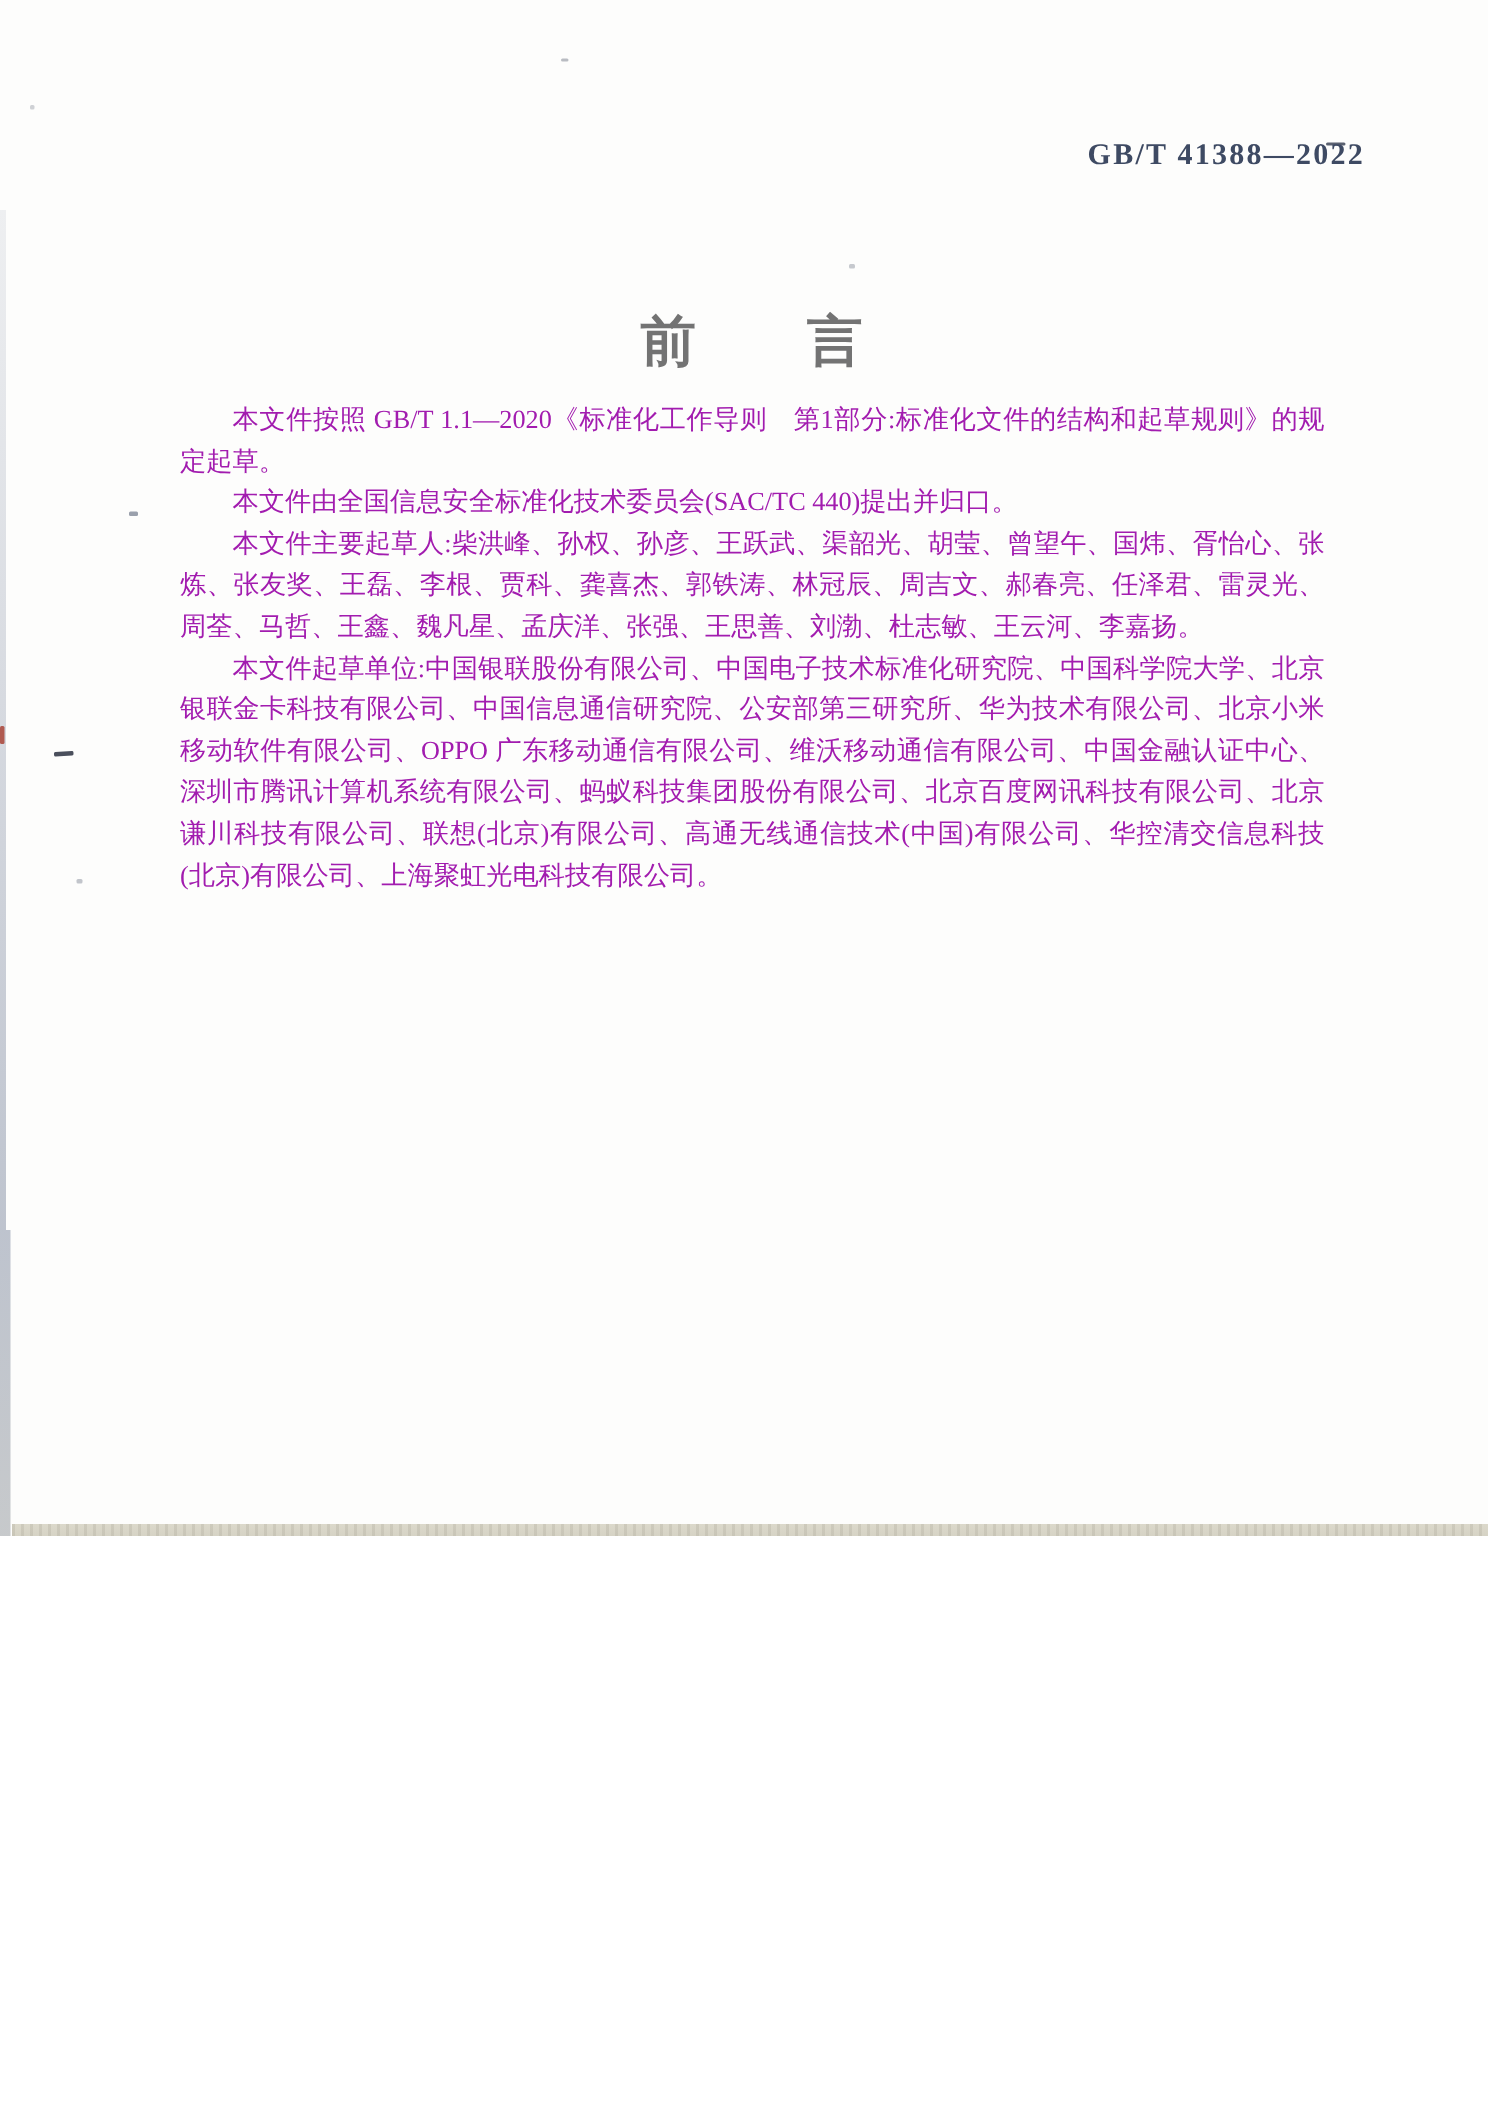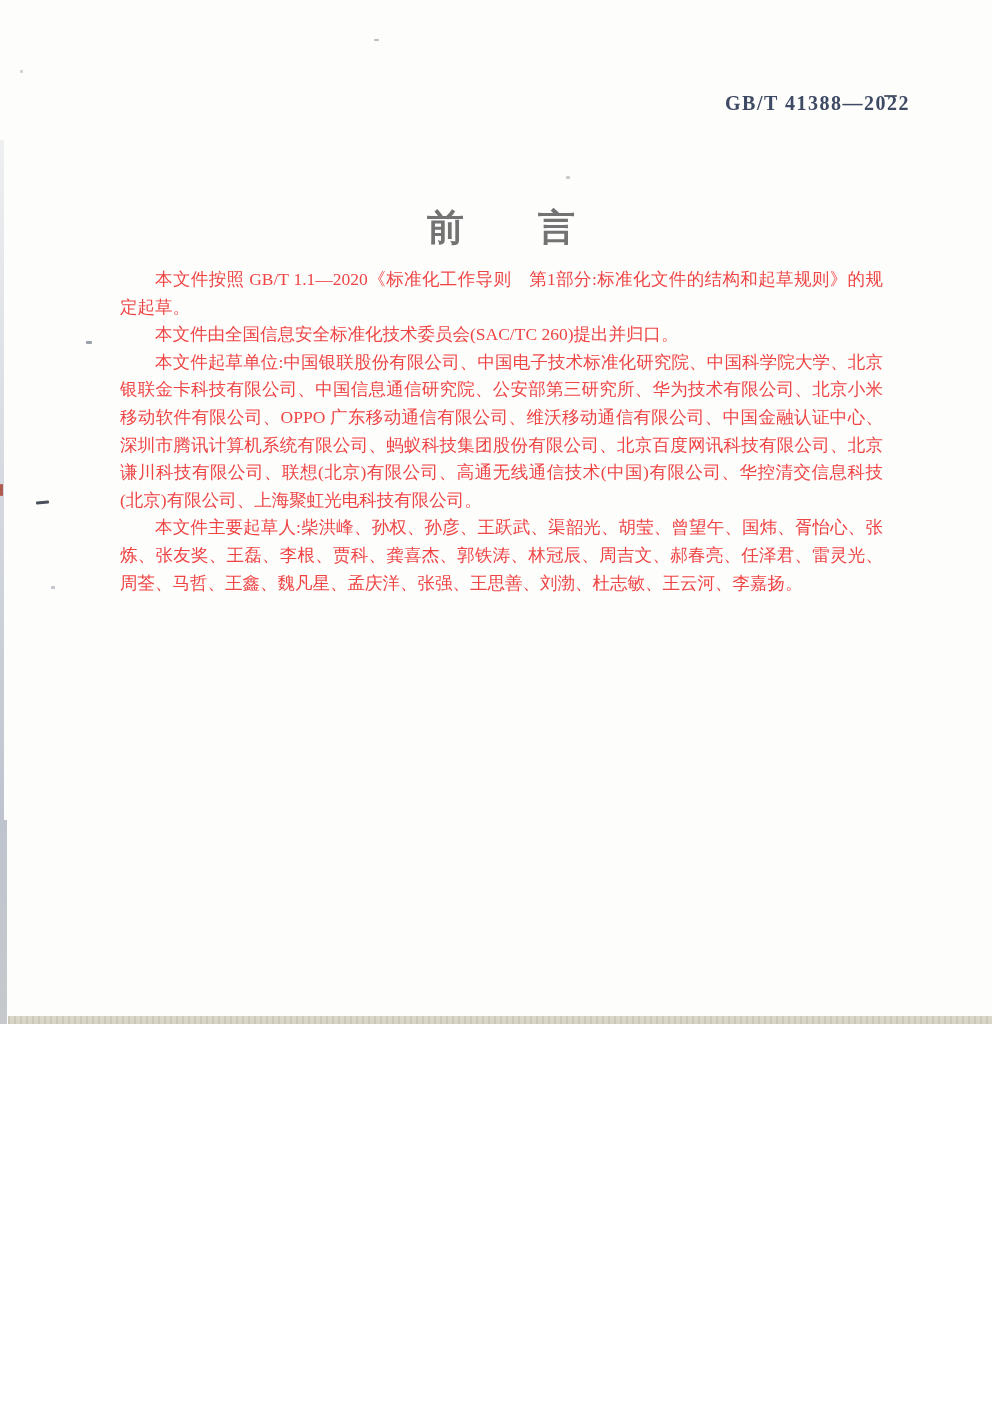--- a/index.html
+++ b/index.html
@@ -85,21 +85,21 @@
     font-size: 37px;
     font-weight: 600;
     color: #737373;
     white-space: pre;
   }
   .body-text {
     position: absolute;
     left: 120px;
     top: 266px;
     width: 763px;
-    color: #ef4444;
+    color: #a21caf;
     font-size: 17.5px;
     line-height: 27.6px;
     text-align: justify;
   }
   .body-text p {
     margin: 0;
     text-indent: 2em;
   }
   .page-number {
     position: absolute;
@@ -130,20 +130,20 @@
   <div class="speck speck-c"></div>
   <div class="speck speck-d"></div>
   <div class="speck speck-e"></div>
 
   <div class="std-number">GB/T 41388—2022</div>
 
   <h1 class="doc-title">前　　言</h1>
 
   <div class="body-text">
     <p>本文件按照 GB/T 1.1—2020《标准化工作导则　第1部分:标准化文件的结构和起草规则》的规定起草。</p>
-    <p>本文件由全国信息安全标准化技术委员会(SAC/TC 260)提出并归口。</p>
+    <p>本文件由全国信息安全标准化技术委员会(SAC/TC 440)提出并归口。</p>
+    <p>本文件主要起草人:柴洪峰、孙权、孙彦、王跃武、渠韶光、胡莹、曾望午、国炜、胥怡心、张炼、张友奖、王磊、李根、贾科、龚喜杰、郭铁涛、林冠辰、周吉文、郝春亮、任泽君、雷灵光、周荃、马哲、王鑫、魏凡星、孟庆洋、张强、王思善、刘渤、杜志敏、王云河、李嘉扬。</p>
     <p>本文件起草单位:中国银联股份有限公司、中国电子技术标准化研究院、中国科学院大学、北京银联金卡科技有限公司、中国信息通信研究院、公安部第三研究所、华为技术有限公司、北京小米移动软件有限公司、OPPO 广东移动通信有限公司、维沃移动通信有限公司、中国金融认证中心、深圳市腾讯计算机系统有限公司、蚂蚁科技集团股份有限公司、北京百度网讯科技有限公司、北京谦川科技有限公司、联想(北京)有限公司、高通无线通信技术(中国)有限公司、华控清交信息科技(北京)有限公司、上海聚虹光电科技有限公司。</p>
-    <p>本文件主要起草人:柴洪峰、孙权、孙彦、王跃武、渠韶光、胡莹、曾望午、国炜、胥怡心、张炼、张友奖、王磊、李根、贾科、龚喜杰、郭铁涛、林冠辰、周吉文、郝春亮、任泽君、雷灵光、周荃、马哲、王鑫、魏凡星、孟庆洋、张强、王思善、刘渤、杜志敏、王云河、李嘉扬。</p>
   </div>
 
   <div class="page-number">Ⅲ</div>
 
 </div>
 
 </body></html>

